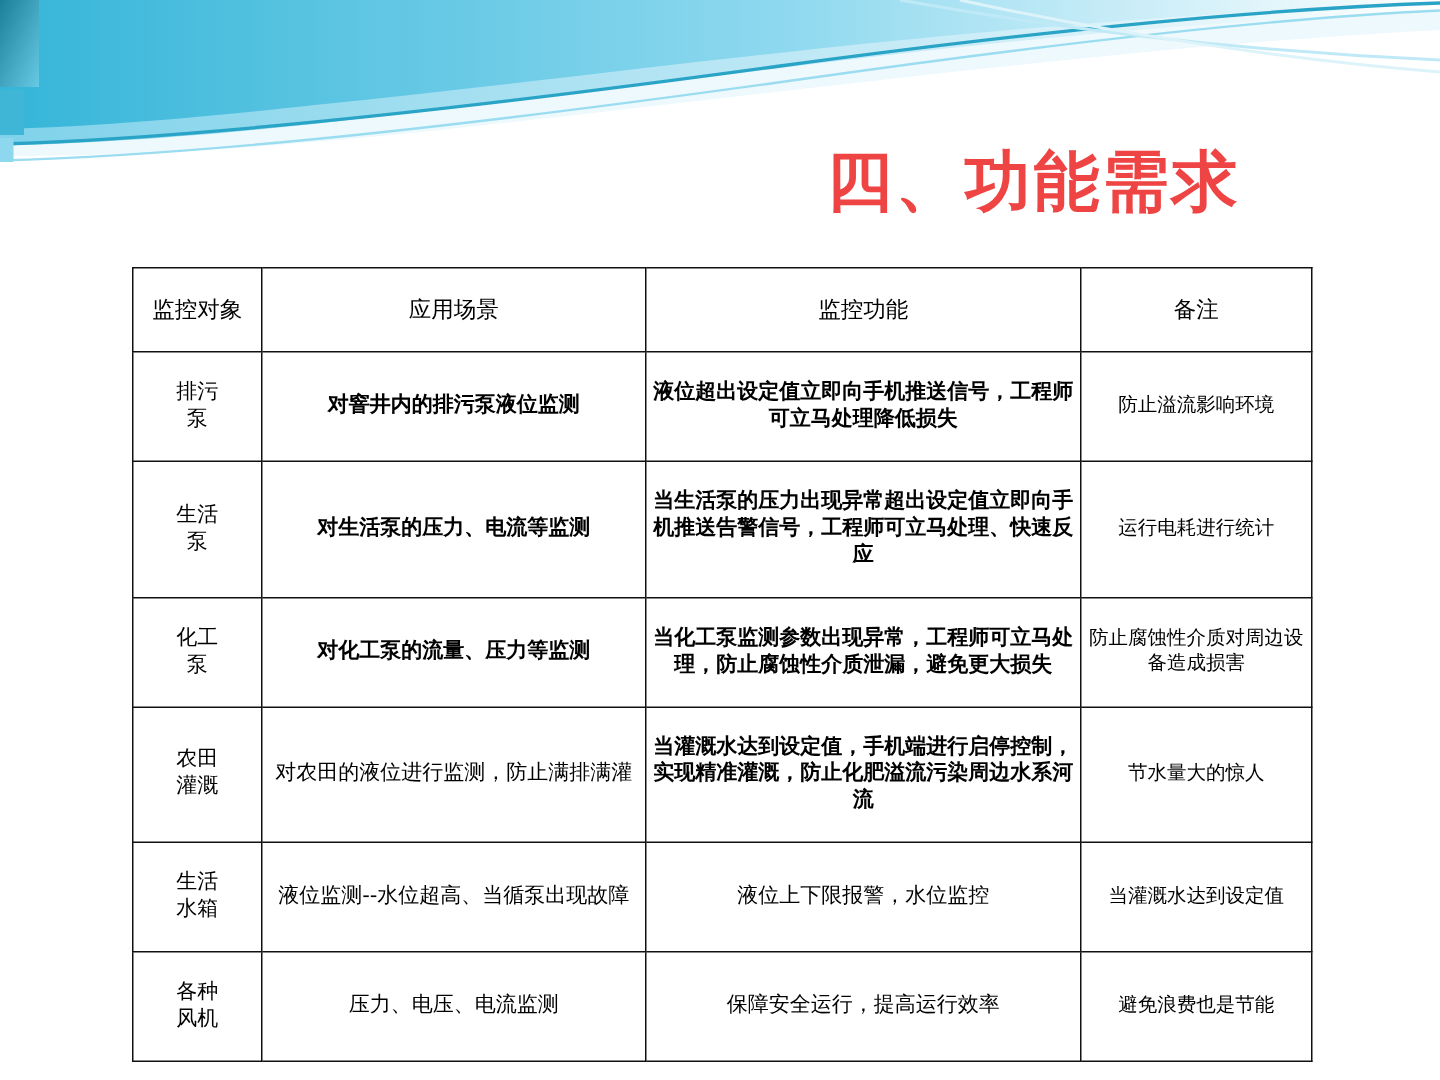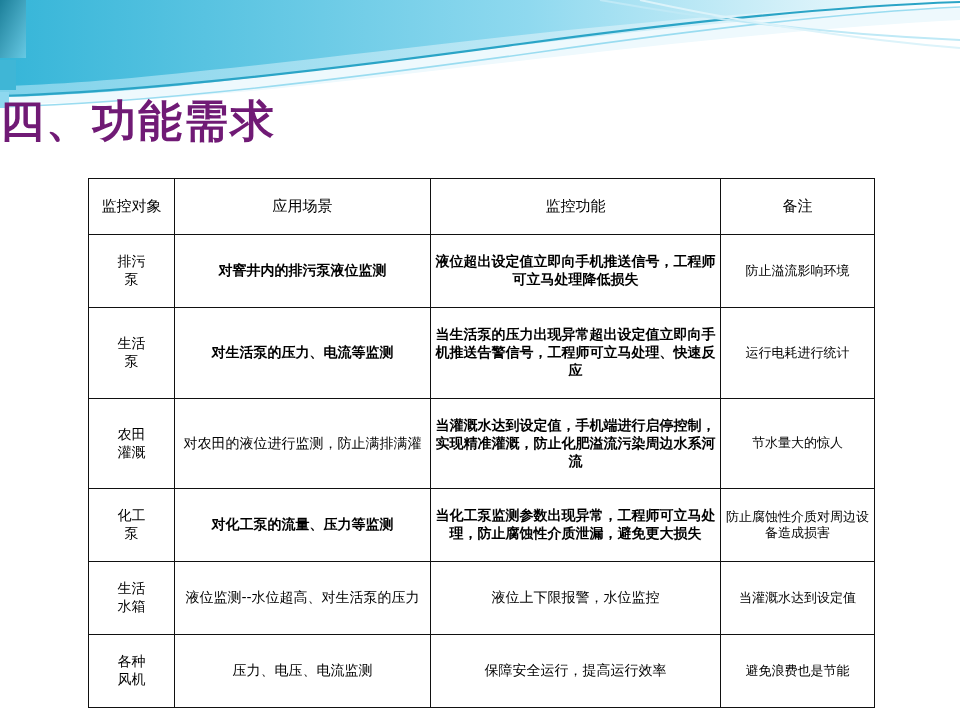--- a/index.html
+++ b/index.html
@@ -21,25 +21,25 @@
     width: 960px; height: 150px;
     pointer-events: none;
   }
 
   
   #slide-title {
     position: absolute;
     top: 92px;
     left: 0;
     width: 827px;
-    text-align: left;
+    text-align: right;
     font-family: "DejaVu Sans", "Liberation Sans", sans-serif;
     font-size: 44px;
     font-weight: bold;
-    color: #701a75;
+    color: #ef4444;
     letter-spacing: 2px;
     white-space: nowrap;
   }
 
   
   #req-table-wrap {
     position: absolute;
     left: 88px;
     top: 178px;
     width: 786px;
@@ -161,44 +161,44 @@
           <div>生活</div>
           <div>泵</div>
         </td>
         <td class="cell b">对生活泵的压力、电流等监测</td>
         <td class="cell b">当生活泵的压力出现异常超出设定值立即向手机推送告警信号，工程师可立马处理、快速反应</td>
         <td class="note">运行电耗进行统计</td>
       </tr>
 
       <tr class="h70">
         <td class="obj">
+          <div>化工</div>
+          <div>泵</div>
+        </td>
+        <td class="cell b">对化工泵的流量、压力等监测</td>
+        <td class="cell b">当化工泵监测参数出现异常，工程师可立马处理，防止腐蚀性介质泄漏，避免更大损失</td>
+        <td class="note">防止腐蚀性介质对周边设备造成损害</td>
+      </tr>
+
+      <tr class="h70">
+        <td class="obj">
           <div>农田</div>
           <div>灌溉</div>
         </td>
         <td class="cell">对农田的液位进行监测，防止满排满灌</td>
         <td class="cell b">当灌溉水达到设定值，手机端进行启停控制，实现精准灌溉，防止化肥溢流污染周边水系河流</td>
         <td class="note">节水量大的惊人</td>
       </tr>
 
-      <tr class="h70">
-        <td class="obj">
-          <div>化工</div>
-          <div>泵</div>
-        </td>
-        <td class="cell b">对化工泵的流量、压力等监测</td>
-        <td class="cell b">当化工泵监测参数出现异常，工程师可立马处理，防止腐蚀性介质泄漏，避免更大损失</td>
-        <td class="note">防止腐蚀性介质对周边设备造成损害</td>
-      </tr>
-
       <tr class="h60">
         <td class="obj">
           <div>生活</div>
           <div>水箱</div>
         </td>
-        <td class="cell">液位监测--水位超高、对生活泵的压力</td>
+        <td class="cell">液位监测--水位超高、当循泵出现故障</td>
         <td class="cell">液位上下限报警，水位监控</td>
         <td class="note">当灌溉水达到设定值</td>
       </tr>
 
       <tr class="h36">
         <td class="obj">
           <div>各种</div>
           <div>风机</div>
         </td>
         <td class="cell">压力、电压、电流监测</td>

